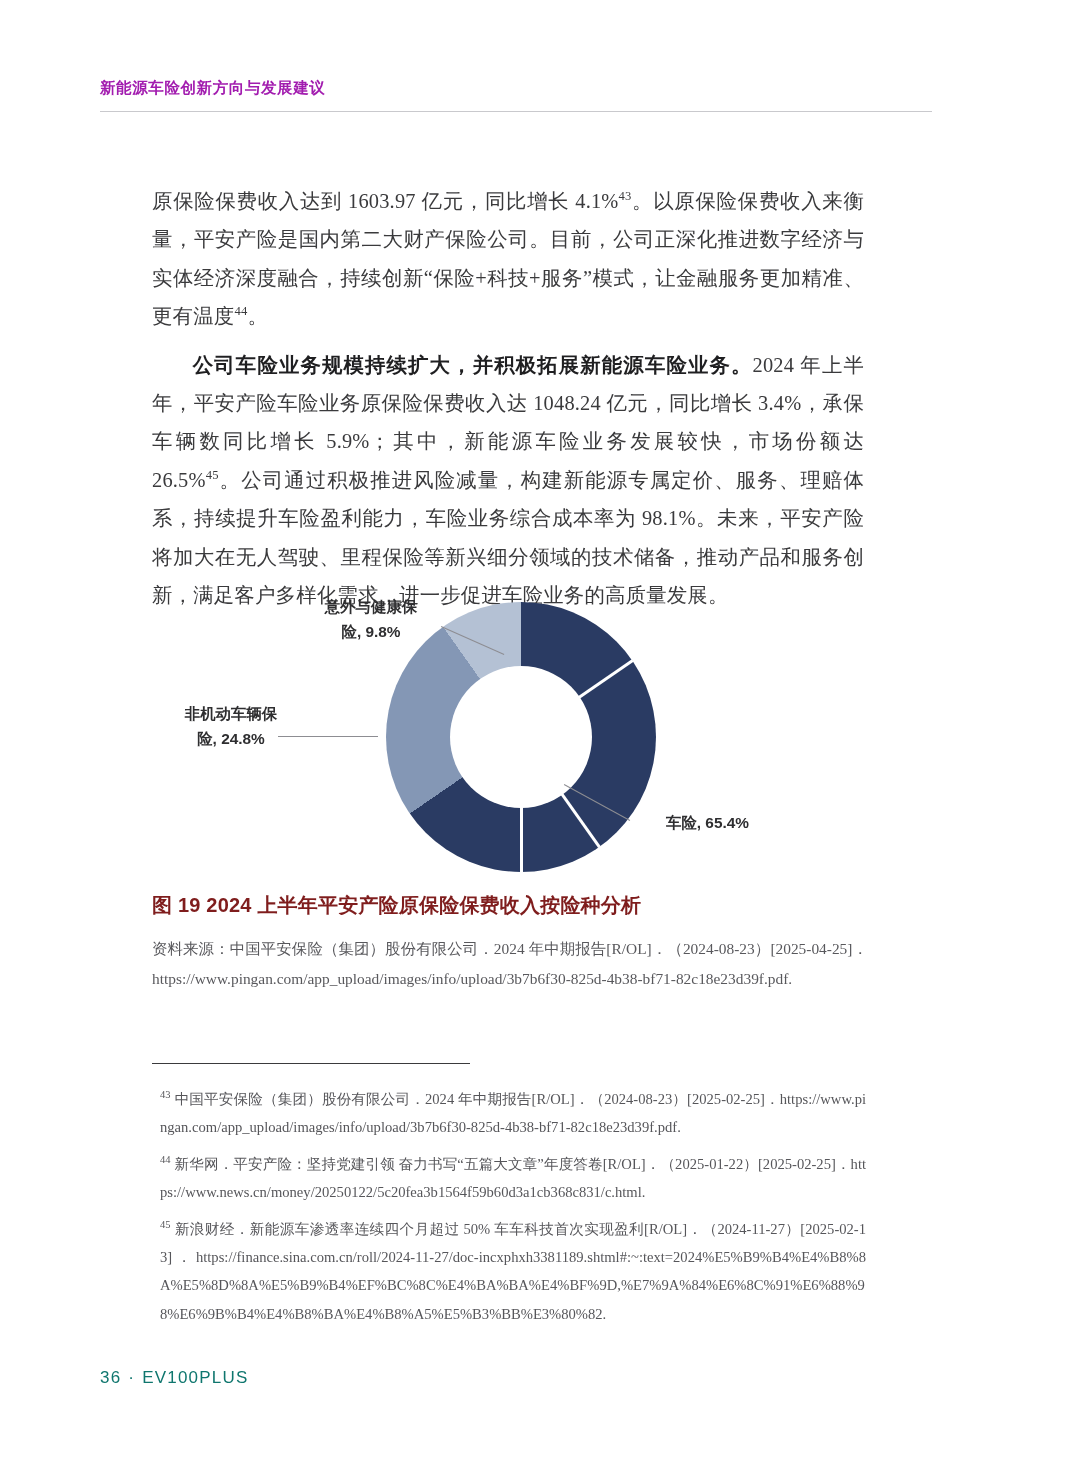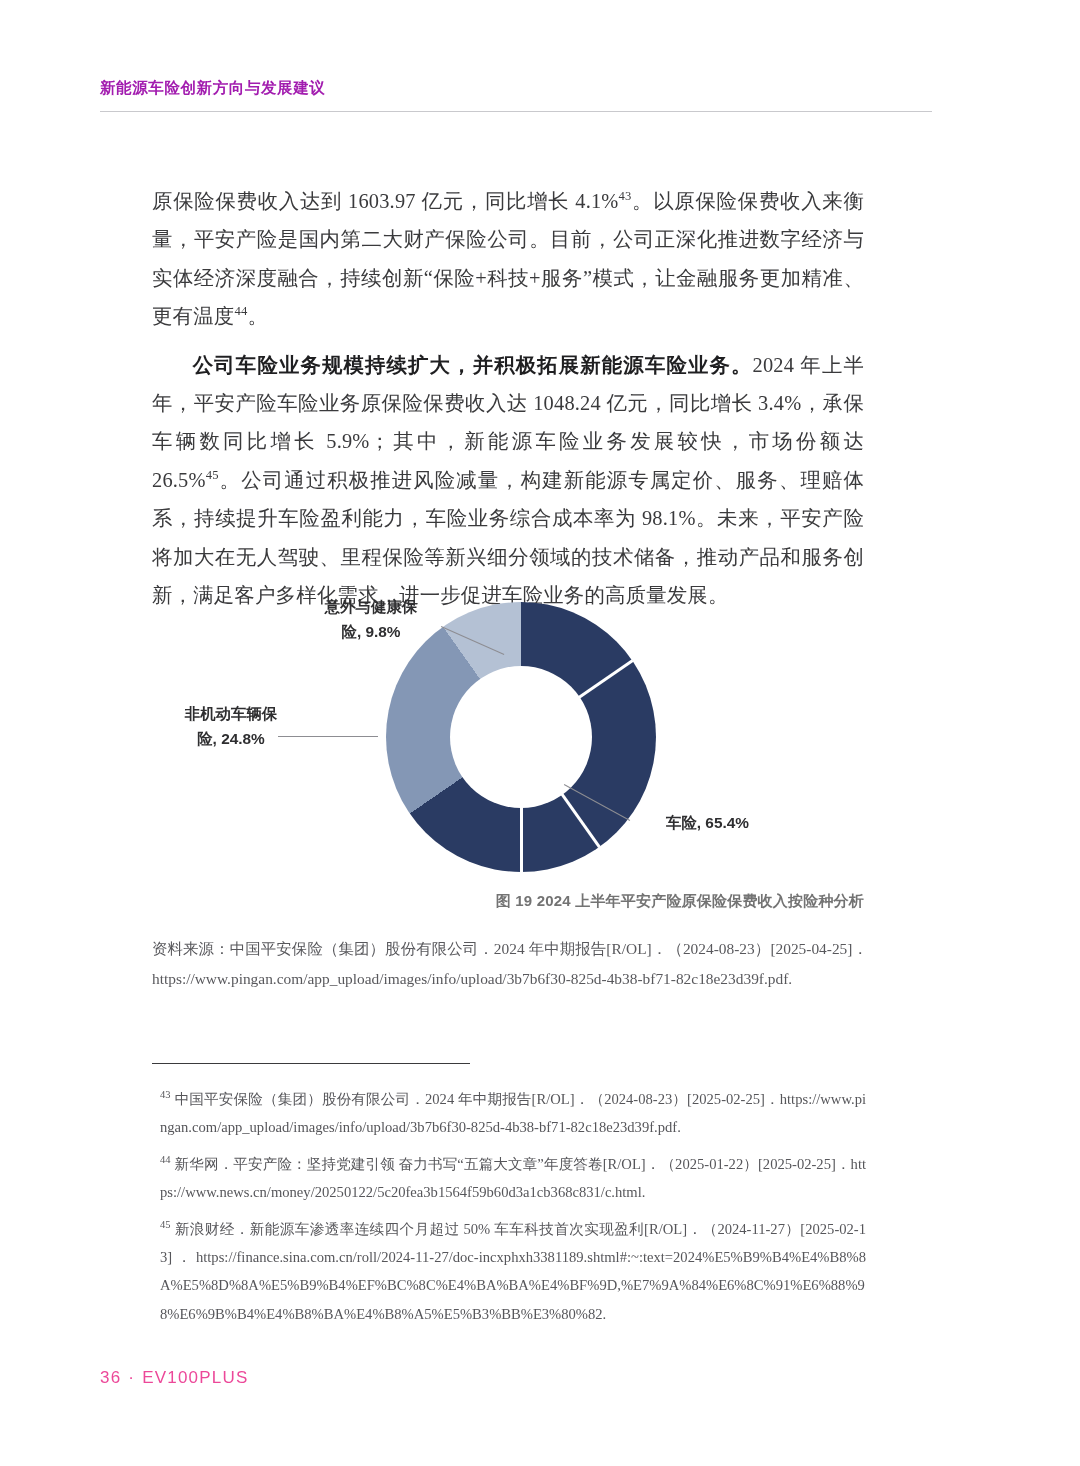--- a/index.html
+++ b/index.html
@@ -145,25 +145,25 @@
     background: #8d8d92;
     height: 1.4px;
     transform-origin: 0 50%;
   }
 
   .fig-caption {
     position: absolute;
     left: 152px;
     top: 892px;
     width: 712px;
-    text-align: right;
-    font-family: "Liberation Sans", "DejaVu Sans", sans-serif;
-    font-size: 15px;
+    text-align: left;
+    font-family: "Liberation Sans", "DejaVu Sans", sans-serif;
+    font-size: 20px;
     font-weight: bold;
-    color: #737373;
+    color: #7f1d1d;
     letter-spacing: .2px;
   }
 
   .fig-source {
     position: absolute;
     left: 152px;
     top: 934px;
     width: 716px;
     font-size: 15.4px;
     line-height: 30px;
@@ -201,21 +201,21 @@
     margin-right: 4px;
   }
 
   
   .footer {
     position: absolute;
     left: 100px;
     top: 1368px;
     font-family: "Liberation Sans", "DejaVu Sans", sans-serif;
     font-size: 17px;
-    color: #ec4899;
+    color: #0f766e;
     letter-spacing: 1.2px;
   }
   .footer .dot { margin: 0 7px; }
 </style>
 </head>
 <body>
 
 <div class="page">
 
   <div class="runhead">

